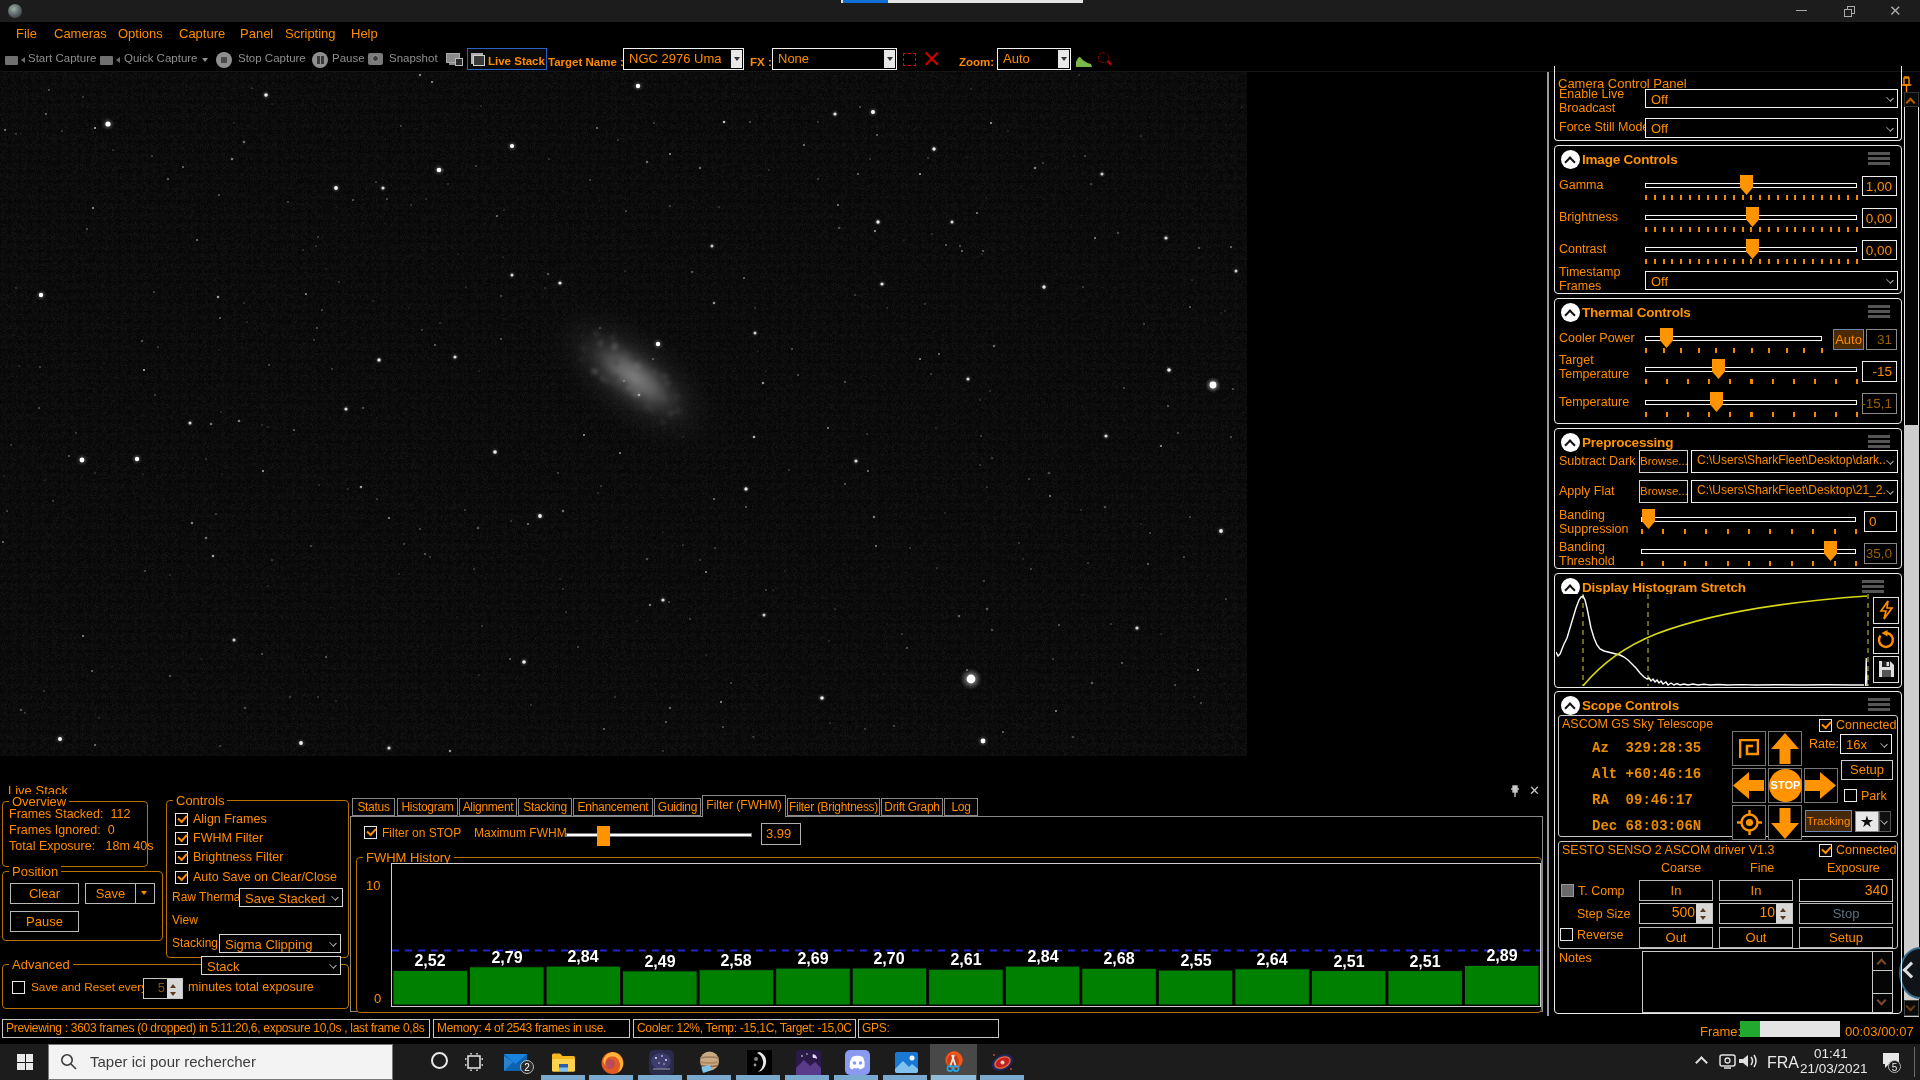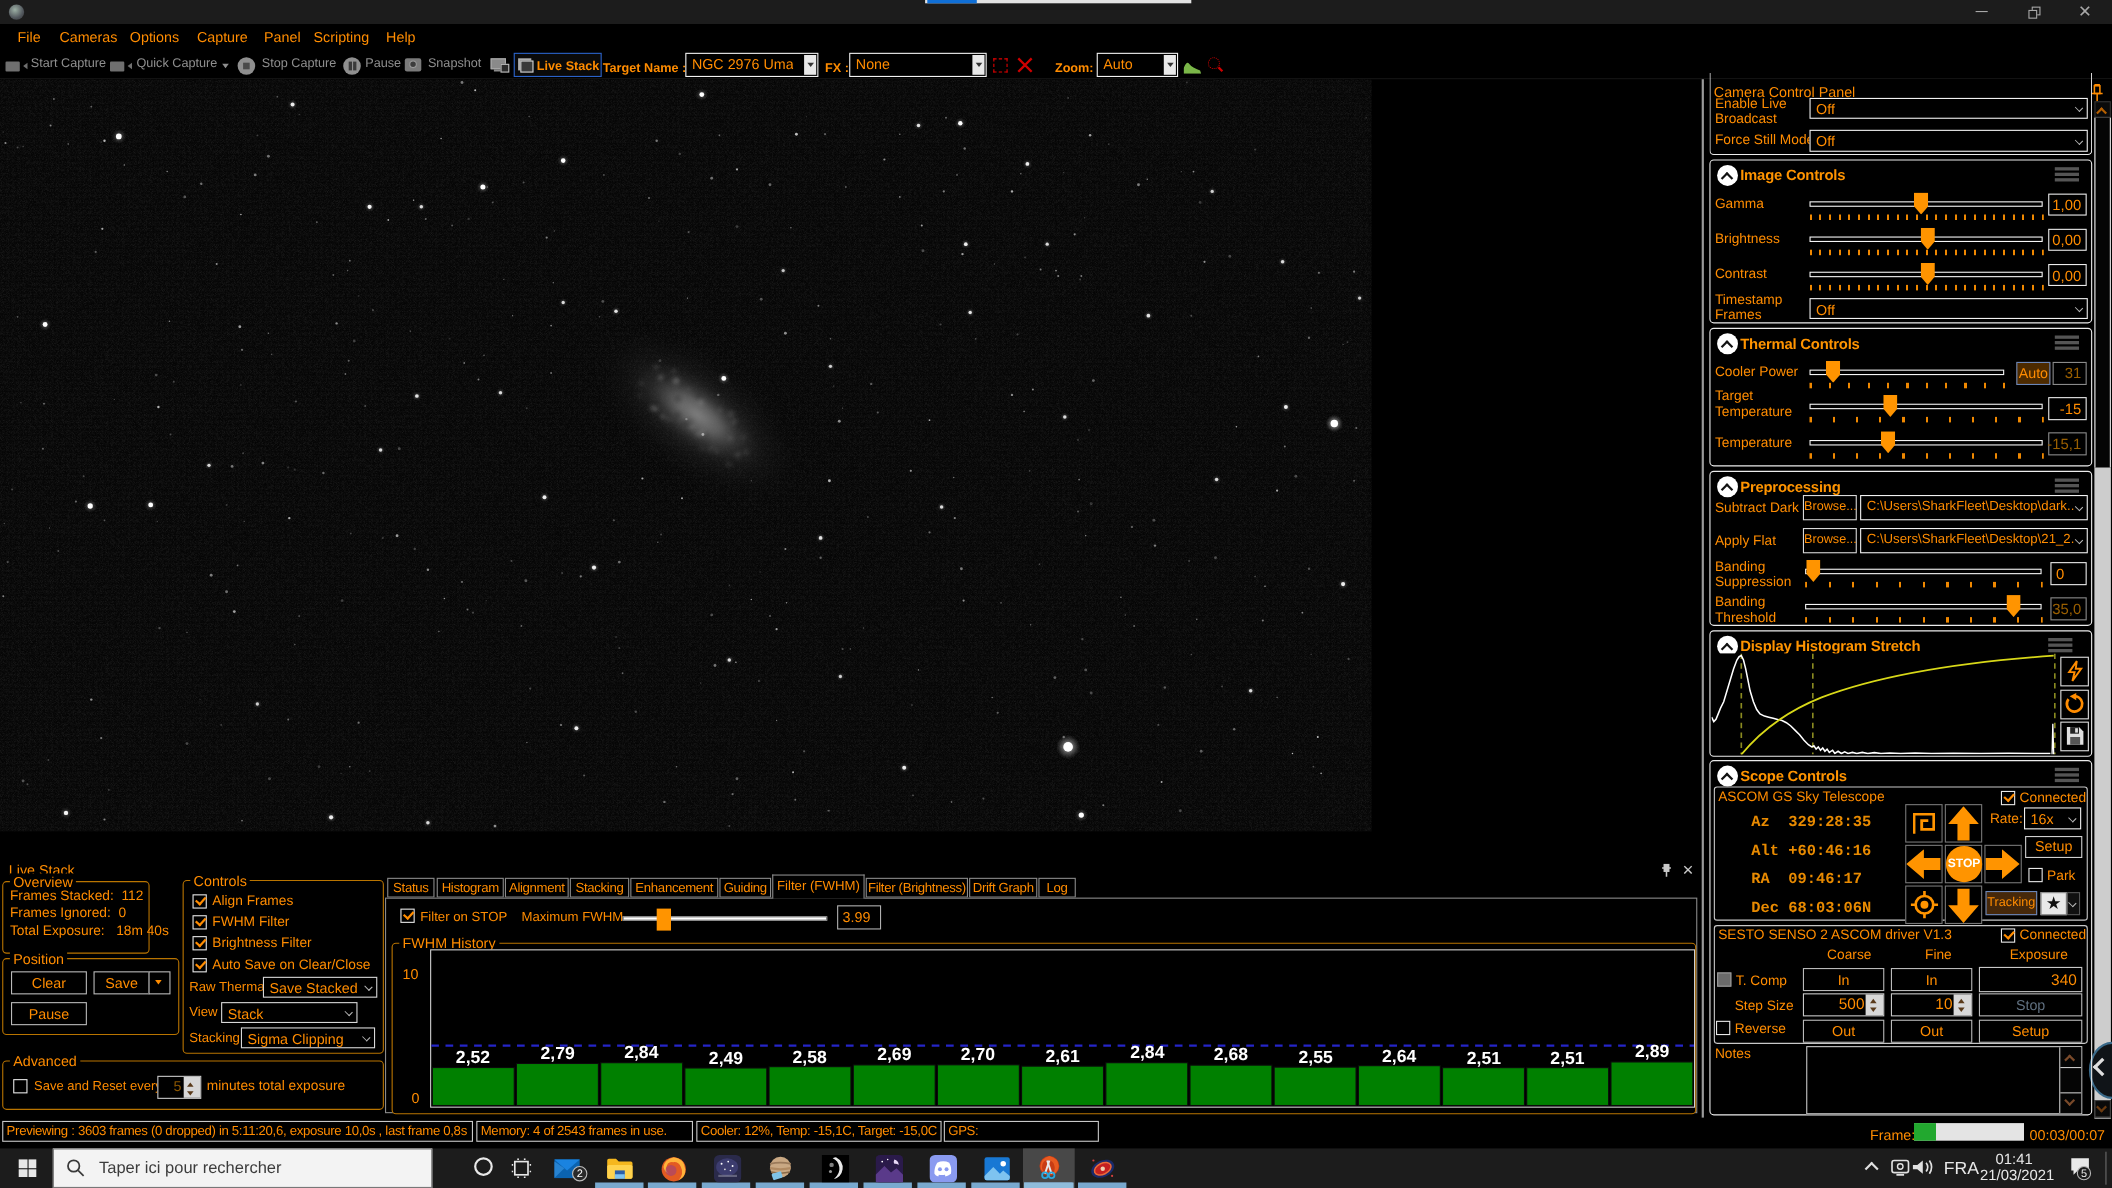--- a/index.html
+++ b/index.html
@@ -879,21 +879,21 @@
 <div class="abs" style="left:1878px;top:997px;width:7px;height:7px;border-right:2px solid #7a4a2a;border-bottom:2px solid #7a4a2a;transform:rotate(45deg);"></div>
 <div class="abs olbl" style="left:8px;top:783px;">Live Stack</div>
 <svg class="abs" style="left:1510px;top:785px;" width="12" height="13">
     <g stroke="#c8c8c8" stroke-width="1.4" fill="none">
       <line x1="1" y1="4" x2="9" y2="4"></line>
       <rect x="3" y="1" width="4" height="6" fill="#c8c8c8"></rect>
       <line x1="5" y1="7" x2="5" y2="12"></line>
     </g>
   </svg>
 <div class="abs" style="left:1529px;top:783px;color:#c8c8c8;font-size:13px;">✕</div>
-<div class="gbox" style="left:2px;top:801px;width:134px;height:66px;">
+<div class="gbox" style="left:2px;top:801px;width:146px;height:66px;">
     <b>Overview</b>
   </div>
 <div class="slab" style="left:9px;top:808px;">Frames Stacked:&nbsp; 112</div>
 <div class="slab" style="left:9px;top:824px;">Frames Ignored:&nbsp; 0</div>
 <div class="slab" style="left:9px;top:840px;">Total Exposure:&nbsp;&nbsp; 18m 40s</div>
 <div class="gbox" style="left:2px;top:871px;width:161px;height:70px;">
     <b>Position</b>
   </div>
 <div class="btn" style="left:10px;top:883px;width:69px;height:21px;line-height:19px;">Clear</div>
 <div class="btn" style="left:85px;top:883px;width:51px;height:21px;line-height:19px;">Save</div>
@@ -921,21 +921,21 @@
 <div class="cb on" style="left:175px;top:851px;"></div>
 <div class="slab" style="left:193px;top:851px;">Brightness Filter</div>
 <div class="cb on" style="left:175px;top:871px;"></div>
 <div class="slab" style="left:193px;top:871px;">Auto Save on Clear/Close</div>
 <div class="slab" style="left:172px;top:891px;font-size:12px;">Raw Thermal</div>
 <div class="combo" style="left:239px;top:888px;width:104px;height:19px;border-color:#d8d8d8;">
     <span class="tx" style="max-width:88px;font-size:13px;">Save Stacked</span>
     <div class="chev" style="top:4px;"></div>
   </div>
 <div class="slab" style="left:172px;top:914px;font-size:12px;">View</div>
-<div class="combo" style="left:201px;top:911px;width:124px;height:19px;border-color:#d8d8d8;">
+<div class="combo" style="left:201px;top:956px;width:140px;height:19px;border-color:#d8d8d8;">
     <span class="tx" style="max-width:124px;font-size:13px;">Stack</span>
     <div class="chev" style="top:4px;"></div>
   </div>
 <div class="slab" style="left:172px;top:937px;font-size:12px;">Stacking</div>
 <div class="combo" style="left:219px;top:934px;width:122px;height:19px;border-color:#d8d8d8;">
     <span class="tx" style="max-width:106px;font-size:13px;">Sigma Clipping</span>
     <div class="chev" style="top:4px;"></div>
   </div>
 <div class="tab" style="left:352px;width:43px;letter-spacing:-0.3px;">Status</div>
 <div class="tab" style="left:397px;width:61px;letter-spacing:-0.3px;">Histogram</div>

